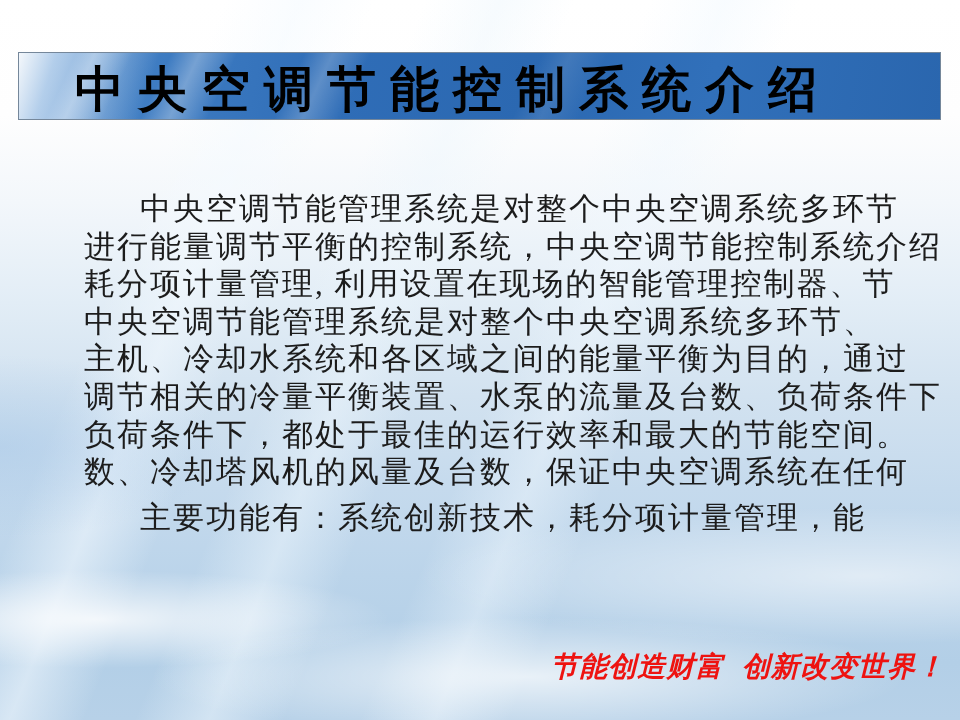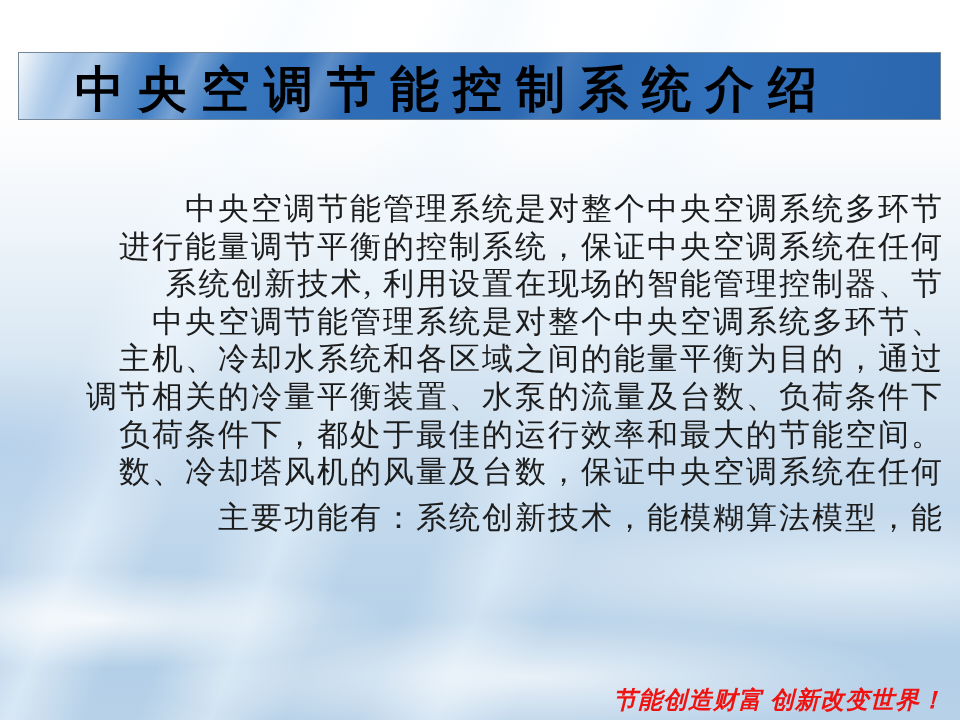--- a/index.html
+++ b/index.html
@@ -65,67 +65,66 @@
   
   .body-text {
     position: absolute;
     left: 84px;
     top: 190px;
     width: 860px;
     color: #1c1c1c;
     font-family: "Liberation Serif", serif;
     font-size: 31px;
     letter-spacing: 2px;
-    text-align: right;
   }
 
   .body-text .line {
     height: 37.6px;
     line-height: 37.6px;
     white-space: nowrap;
   }
 
   .body-text .line.indent {
     padding-left: 56px;
   }
 
   .body-text .line.para-start {
     margin-top: 8px;
   }
 
   
   .slogan {
     position: absolute;
     right: 15px;
-    top: 684px;
-    font-family: Liberation Serif, serif;
+    top: 648px;
+    font-family: Liberation Mono, monospace;
     font-style: italic;
     font-weight: bold;
-    font-size: 24px;
+    font-size: 28px;
     letter-spacing: 1px;
     color: #ee1310;
     white-space: nowrap;
   }
 </style>
 </head>
 <body>
 
 <div class="slide">
 
   <div class="title-band">
     <h1>中央空调节能控制系统介绍</h1>
   </div>
 
   <div class="body-text">
     <div class="line indent">中央空调节能管理系统是对整个中央空调系统多环节</div>
-    <div class="line">进行能量调节平衡的控制系统，保证中央空调系统在任何</div>
-    <div class="line">系统创新技术, 利用设置在现场的智能管理控制器、节</div>
+    <div class="line">进行能量调节平衡的控制系统，中央空调节能控制系统介绍</div>
+    <div class="line">耗分项计量管理, 利用设置在现场的智能管理控制器、节</div>
     <div class="line">中央空调节能管理系统是对整个中央空调系统多环节、</div>
     <div class="line">主机、冷却水系统和各区域之间的能量平衡为目的，通过</div>
     <div class="line">调节相关的冷量平衡装置、水泵的流量及台数、负荷条件下</div>
     <div class="line">负荷条件下，都处于最佳的运行效率和最大的节能空间。</div>
     <div class="line">数、冷却塔风机的风量及台数，保证中央空调系统在任何</div>
-    <div class="line indent para-start">主要功能有：系统创新技术，能模糊算法模型，能</div>
+    <div class="line indent para-start">主要功能有：系统创新技术，耗分项计量管理，能</div>
   </div>
 
   <div class="slogan">节能创造财富 创新改变世界！</div>
 
 </div>
 
 </body></html>

